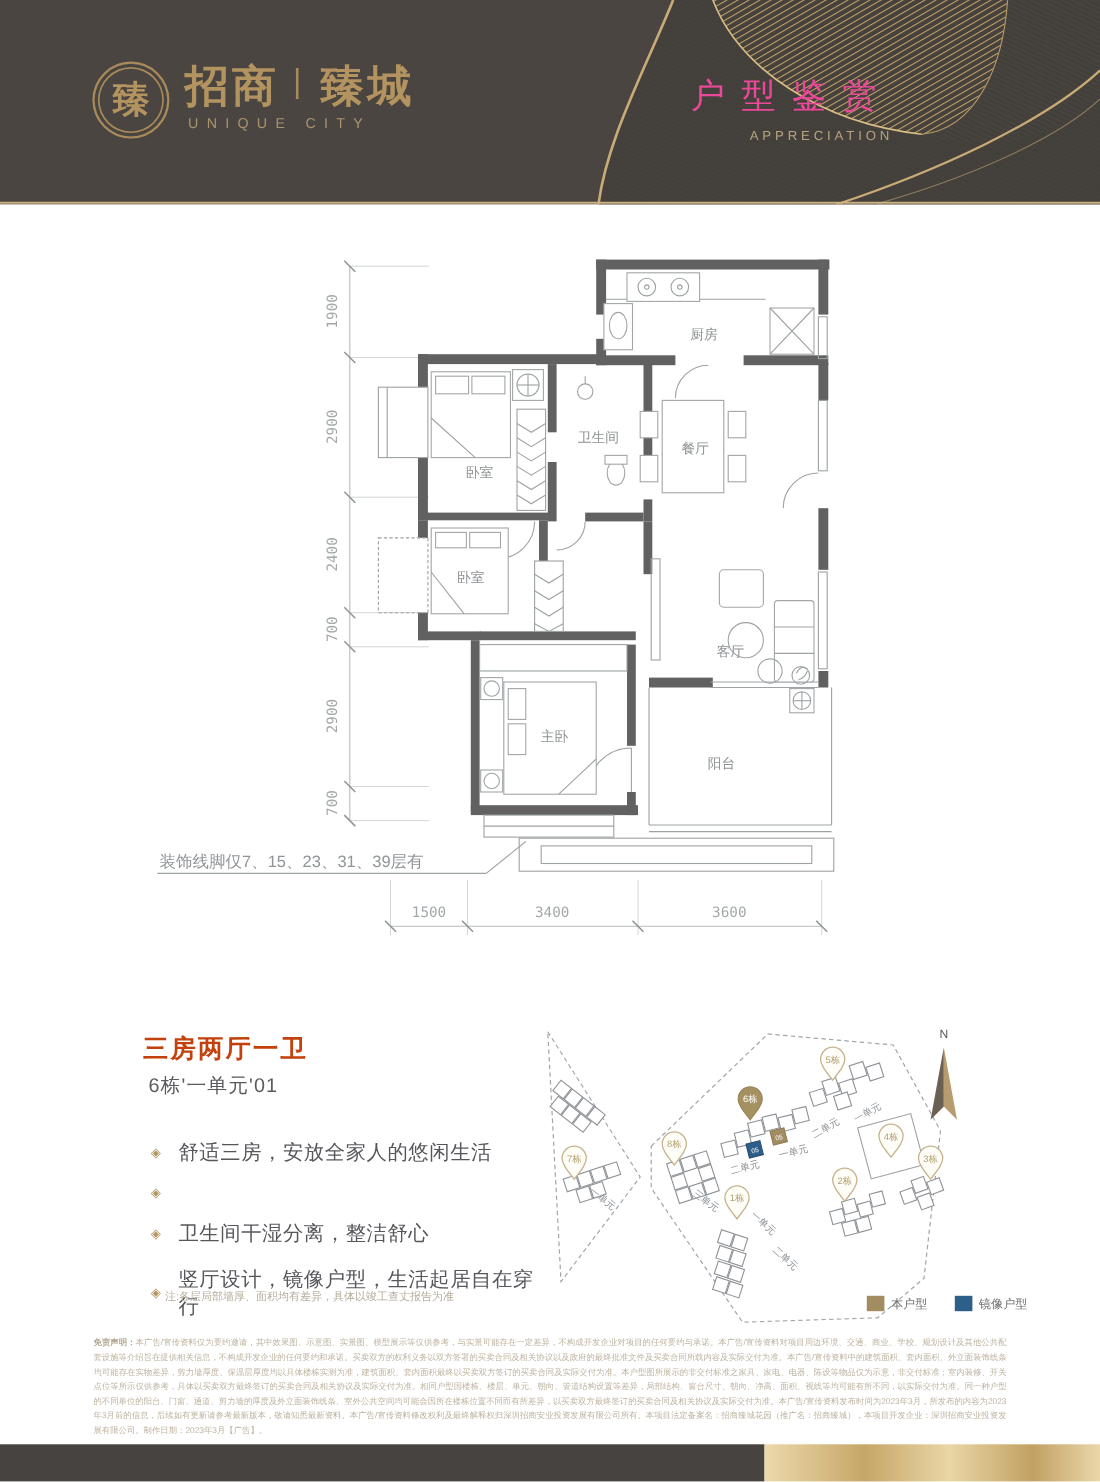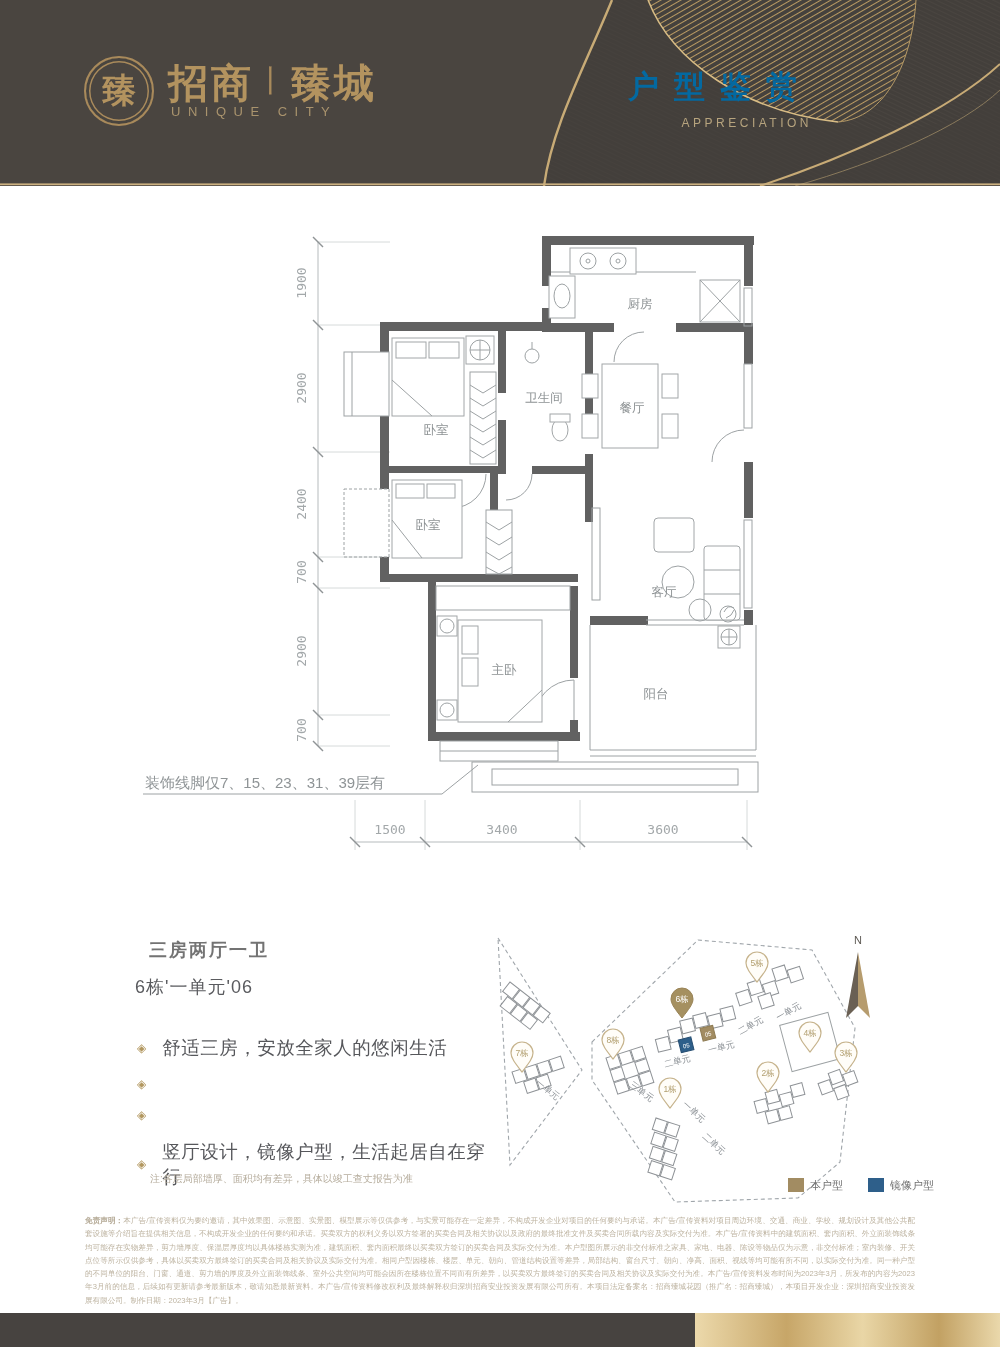--- a/index.html
+++ b/index.html
@@ -8,42 +8,42 @@
 
   
   #header{position:absolute;left:0;top:0;width:1000px;height:186px;}
   #header svg{position:absolute;left:0;top:0;}
   .logo-wrap{position:absolute;left:84px;top:56px;display:flex;align-items:center;}
   .seal{width:66px;height:66px;border:2.5px solid #a98a5b;border-radius:50%;
         box-shadow:inset 0 0 0 3px #48443f, inset 0 0 0 4.5px #a98a5b;
         display:flex;align-items:center;justify-content:center;
         color:#b3935f;font-size:34px;font-weight:bold;}
   .brand{margin-left:14px;}
-  .brand-main{color:#b3935f;font-size:40px;font-weight:bold;letter-spacing:3px;line-height:1;}
+  .brand-main{color:#b3935f;font-size:40px;font-weight:bold;letter-spacing:3px;line-height:1;font-family:Liberation Mono, monospace;}
   .brand-main .divider{font-weight:normal;font-size:30px;vertical-align:6px;padding:0 2px;color:#a98a5b;}
   .brand-sub{color:#a08softened;}
   .brand-sub{color:#a9936d;font-size:13px;letter-spacing:7.5px;margin-top:1px;padding-left:3px;}
   .sect{position:absolute;left:628px;top:66px;text-align:center;}
-  .sect-title{color:#0369a1;font-size:31px;font-weight:bold;letter-spacing:15px;}
+  .sect-title{color:#ec4899;font-size:31px;font-weight:normal;letter-spacing:15px;}
   .sect-sub{color:#b7a47e;font-size:12px;letter-spacing:3.5px;margin-top:8px;text-align:right;}
 
   
   .wall{fill:#616161;}
   .thin{stroke:#9da2a4;fill:none;stroke-width:1;}
   .furn{stroke:#a2a6a8;fill:#ffffff;stroke-width:1;}
   .dimline{stroke:#b6bbbd;stroke-width:1;fill:none;}
   .dimext{stroke:#ccd0d1;stroke-width:0.8;}
   .dimtick{stroke:#8f9496;stroke-width:1.4;}
   .dimtext{fill:#a3a8aa;font:13px "DejaVu Sans Mono",monospace;}
   .roomlabel{fill:#8c9193;font:12.5px "Liberation Sans","DejaVu Sans",sans-serif;text-anchor:middle;}
   .notetext{fill:#8f9496;font:15px "Liberation Sans","DejaVu Sans",sans-serif;}
 
   
-  .layout-title{position:absolute;left:149px;top:938px;font-size:18px;font-weight:bold;
-    color:#737373;letter-spacing:2px;}
+  .layout-title{position:absolute;left:130px;top:938px;font-size:23px;font-weight:bold;
+    color:#c2410c;letter-spacing:2px;}
   .unit-label{position:absolute;left:135px;top:975px;font-size:18px;color:#5a5b5f;letter-spacing:1px;}
   .area-wrap{position:absolute;left:262px;top:934px;display:flex;align-items:flex-start;}
   .area-label{writing-mode:vertical-lr;height:40px;font-size:9px;color:#7d7e82;letter-spacing:1px;margin-top:10px;}
   .area-value{font-size:66px;color:#5d5e62;line-height:0.95;letter-spacing:-1px;}
   .area-sup{font-size:28px;color:#5d5e62;vertical-align:34px;}
   .features{position:absolute;left:137px;top:1035px;width:360px;}
   .feature{display:flex;align-items:center;margin-bottom:17px;}
   .f-ico{color:#b2975f;font-size:12px;margin-right:16px;}
   .f-txt{font-size:18.5px;color:#56575b;letter-spacing:0.5px;}
   .info-note{position:absolute;left:150px;top:1172px;font-size:10px;color:#b6ad9d;}
@@ -297,32 +297,33 @@
     <g>
       <rect class="thin" x="332" y="540" width="286" height="30"></rect>
       <rect class="thin" x="352" y="547" width="246" height="16"></rect>
       <line class="thin" x1="302" y1="572" x2="338" y2="543"></line>
       <line class="thin" x1="3" y1="572" x2="302" y2="572"></line>
       <text class="notetext" x="5" y="566">装饰线脚仅7、15、23、31、39层有</text>
     </g>
   </svg>
 
   <div class="layout-title">三房两厅一卫</div>
-  <div class="unit-label">6栋'一单元'06</div>
+  <div class="unit-label">6栋'一单元'01</div>
 
   <div class="features">
     <div class="feature">
       <span class="f-ico">◈</span>
       <span class="f-txt">舒适三房，安放全家人的悠闲生活</span>
     </div>
     <div class="feature">
       <span class="f-ico">◈</span>
     </div>
     <div class="feature">
       <span class="f-ico">◈</span>
+      <span class="f-txt">卫生间干湿分离，整洁舒心</span>
     </div>
     <div class="feature">
       <span class="f-ico">◈</span>
       <span class="f-txt">竖厅设计，镜像户型，生活起居自在穿行</span>
     </div>
   </div>
   <div class="info-note">注:各层局部墙厚、面积均有差异，具体以竣工查丈报告为准</div>
 
   <svg viewBox="0 0 520 290" style="position:absolute;left:480px;top:930px;" width="520" height="290">
 

